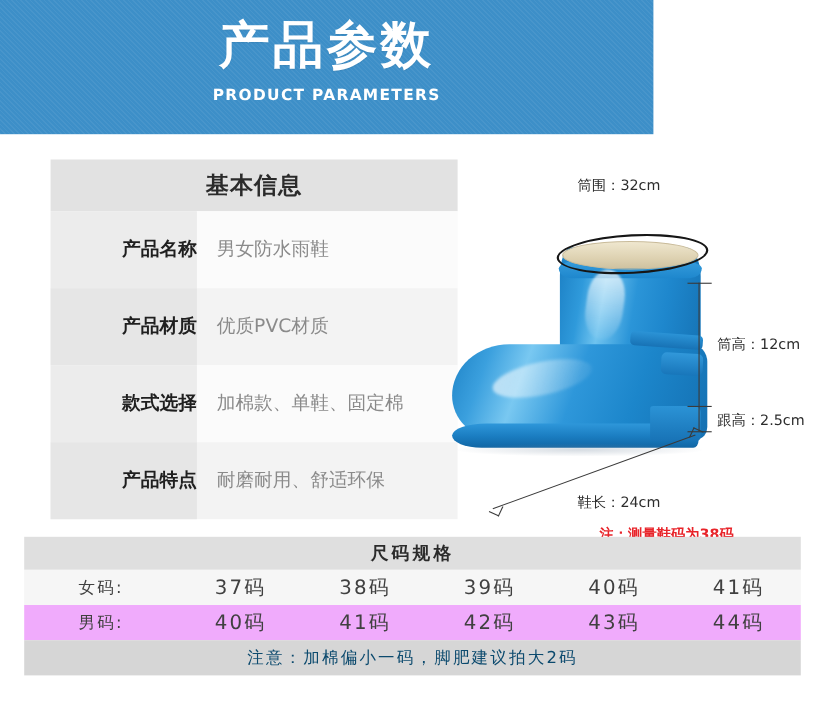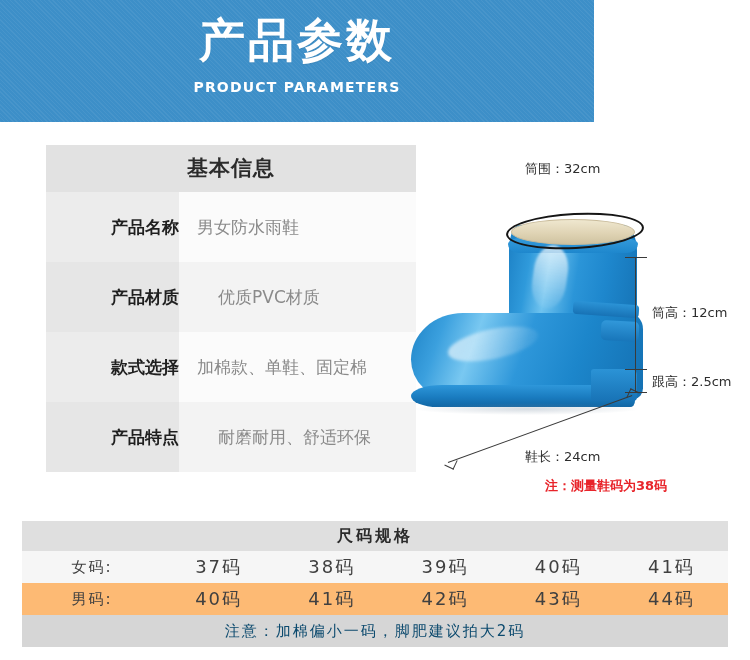--- a/index.html
+++ b/index.html
@@ -69,21 +69,21 @@
     color: #2b2b2b;
     line-height: 47px;
     letter-spacing: 1px;
   }
   .info-row {
     display: flex;
     height: 70px;
     align-items: center;
   }
   .info-row.odd  { background: #fbfbfb; }
-  .info-row.even { background: #f3f3f3; gap: 21px; }
+  .info-row.even { background: #f3f3f3; }
   .info-label {
     width: 133px;
     flex: 0 0 133px;
     height: 70px;
     line-height: 70px;
     text-align: right;
     font-size: 17px;
     font-weight: bold;
     color: #1f1f1f;
     box-sizing: border-box;
@@ -251,40 +251,40 @@
     font-size: 13px;
     font-weight: bold;
     color: #e8242a;
     white-space: nowrap;
   }
 
   
   .size-table {
     position: absolute;
     left: 22px;
-    top: 521px;
+    top: 488px;
     width: 706px;
   }
   .size-header {
     height: 30px;
     line-height: 30px;
     background: #dfdfdf;
     text-align: center;
     font-size: 16px;
     font-weight: bold;
     color: #2b2b2b;
     letter-spacing: 3px;
   }
   .size-row {
     display: flex;
     height: 32px;
     align-items: center;
   }
   .size-row.women { background: #f6f6f6; }
-  .size-row.men   { background: #fdba74; }
+  .size-row.men   { background: #f0abfc; }
   .size-rowlabel {
     flex: 0 0 140px;
     text-align: center;
     font-size: 15px;
     color: #404040;
     letter-spacing: 2px;
   }
   .size-cell {
     flex: 1 1 0;
     text-align: center;

